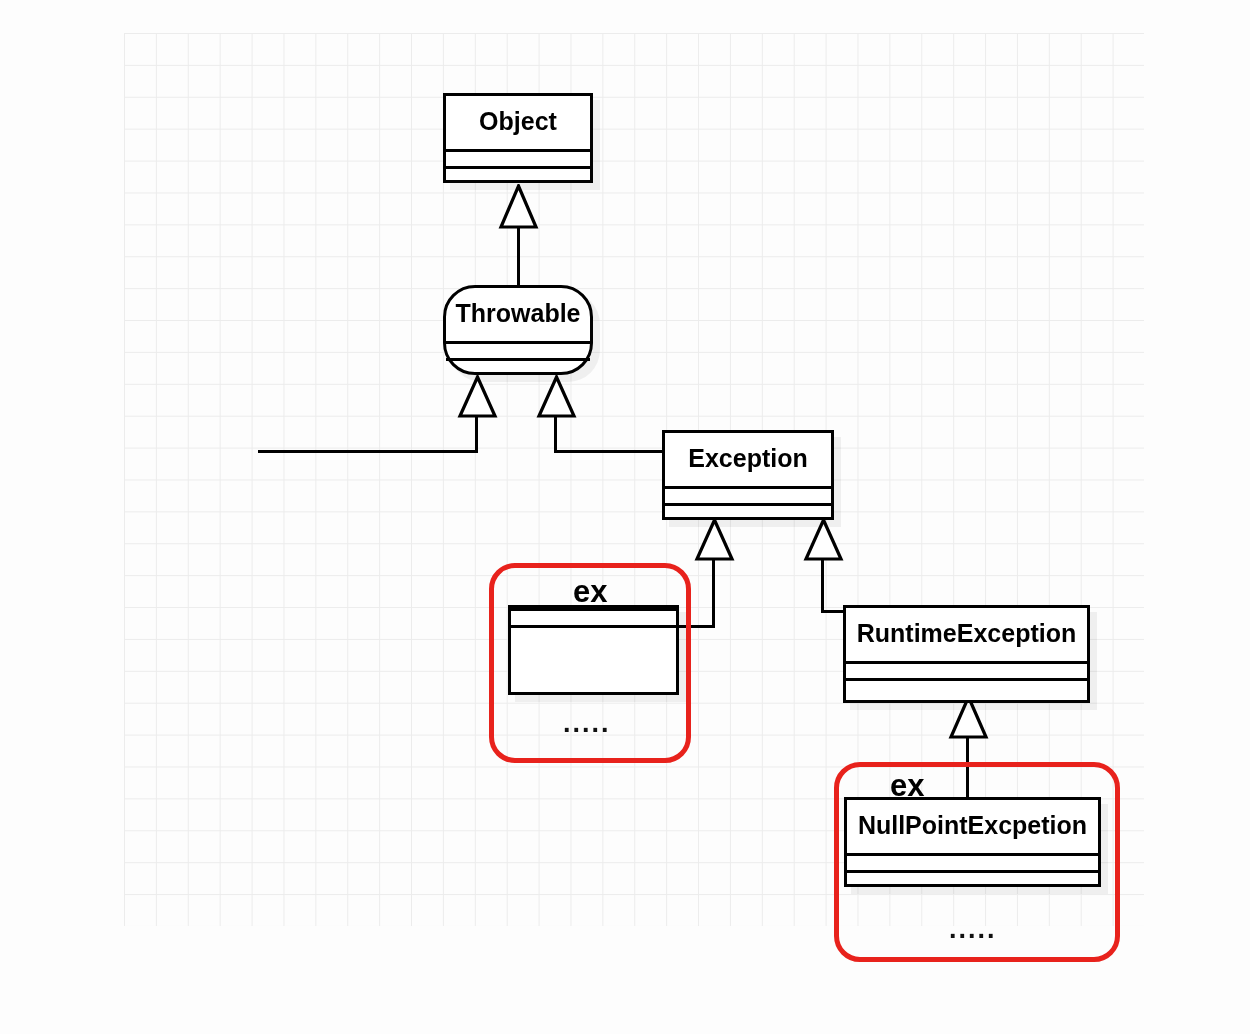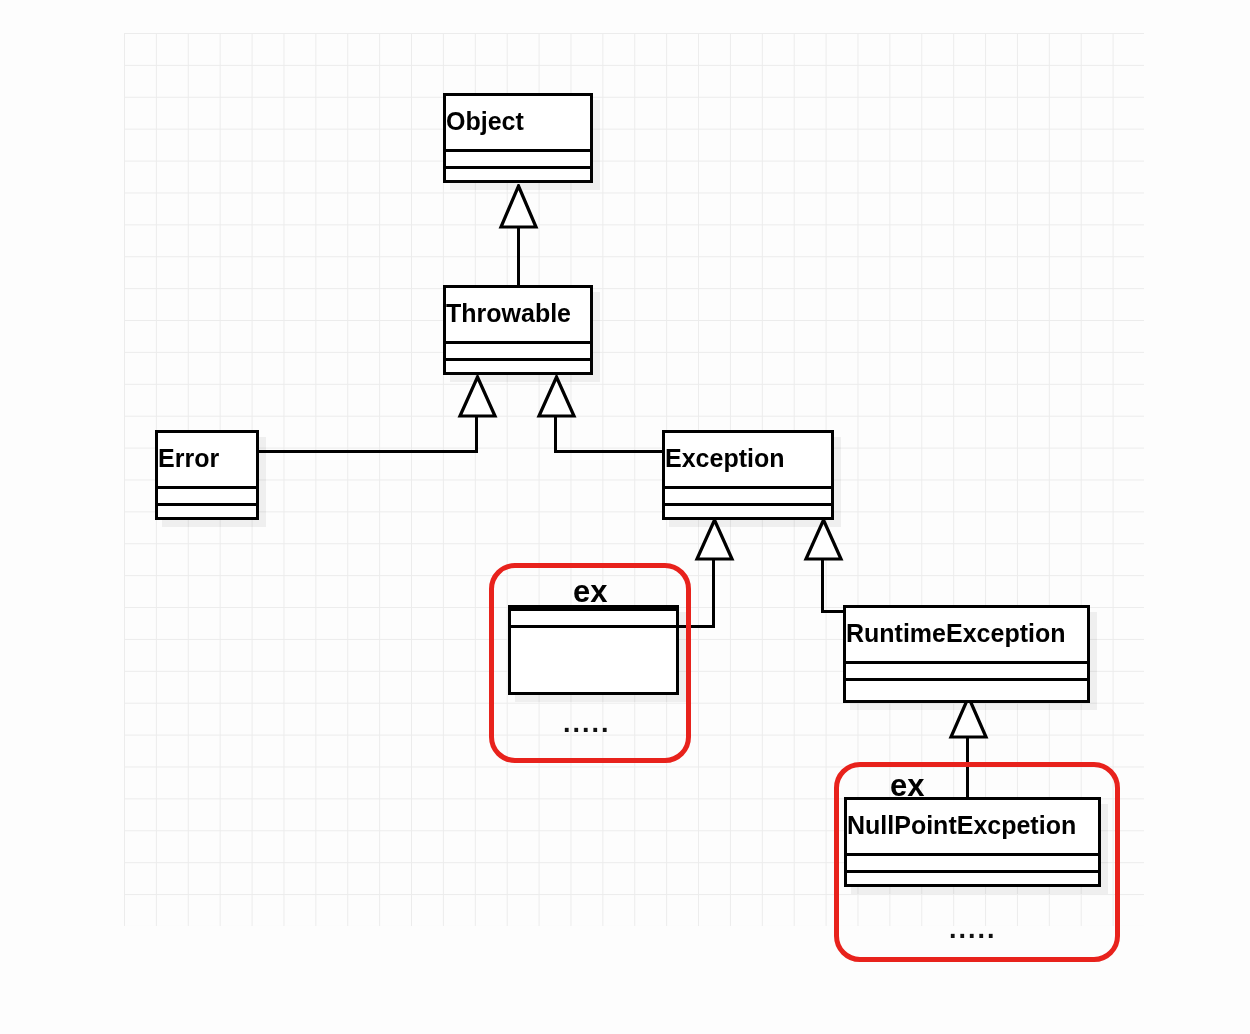--- a/index.html
+++ b/index.html
@@ -34,21 +34,21 @@
     box-sizing: border-box;
     background: #ffffff;
     border: 3px solid #000000;
     box-shadow: 7px 7px 0 rgba(0,0,0,0.055);
     z-index: 5;
   }
   .uml-name {
     box-sizing: border-box;
     height: 53px;
     line-height: 50px;
-    text-align: left;
+    text-align: center;
     font-weight: bold;
     font-size: 25px;
     color: #000;
     white-space: nowrap;
     overflow: hidden;
   }
   .uml-attrs {
     box-sizing: border-box;
     height: 17px;
     border-top: 3px solid #000;
@@ -137,31 +137,26 @@
   <svg class="tri" style="left:948px; top:695px;" width="41" height="45" viewBox="0 0 41 45">
     <polygon points="20.5,2 38,42 3,42" fill="#ffffff" stroke="#000000" stroke-width="3.2" stroke-linejoin="miter"></polygon>
   </svg>
 
   <div class="uml-class" style="left:443px; top:93px; width:150px; height:90px;">
     <div class="uml-name">Object</div>
     <div class="uml-attrs"></div>
     <div class="uml-ops"></div>
   </div>
 
-  <div class="uml-class" style="left:443px; top:285px; width:150px; height:90px;">
+  <div class="uml-class" style="left:443px; top:285px; width:150px; height:90px;border-radius:32px;">
     <div class="uml-name">Throwable</div>
     <div class="uml-attrs"></div>
     <div class="uml-ops"></div>
   </div>
 
-  <div class="uml-class" style="left:155px; top:430px; width:104px; height:90px;">
-    <div class="uml-name">Error</div>
-    <div class="uml-attrs"></div>
-    <div class="uml-ops"></div>
-  </div>
 
   <div class="uml-class" style="left:662px; top:430px; width:172px; height:90px;">
     <div class="uml-name">Exception</div>
     <div class="uml-attrs"></div>
     <div class="uml-ops"></div>
   </div>
 
   <div class="uml-class" style="left:508px; top:605px; width:171px; height:90px;">
     <div class="uml-attrs"></div>
     <div class="uml-ops"></div>

